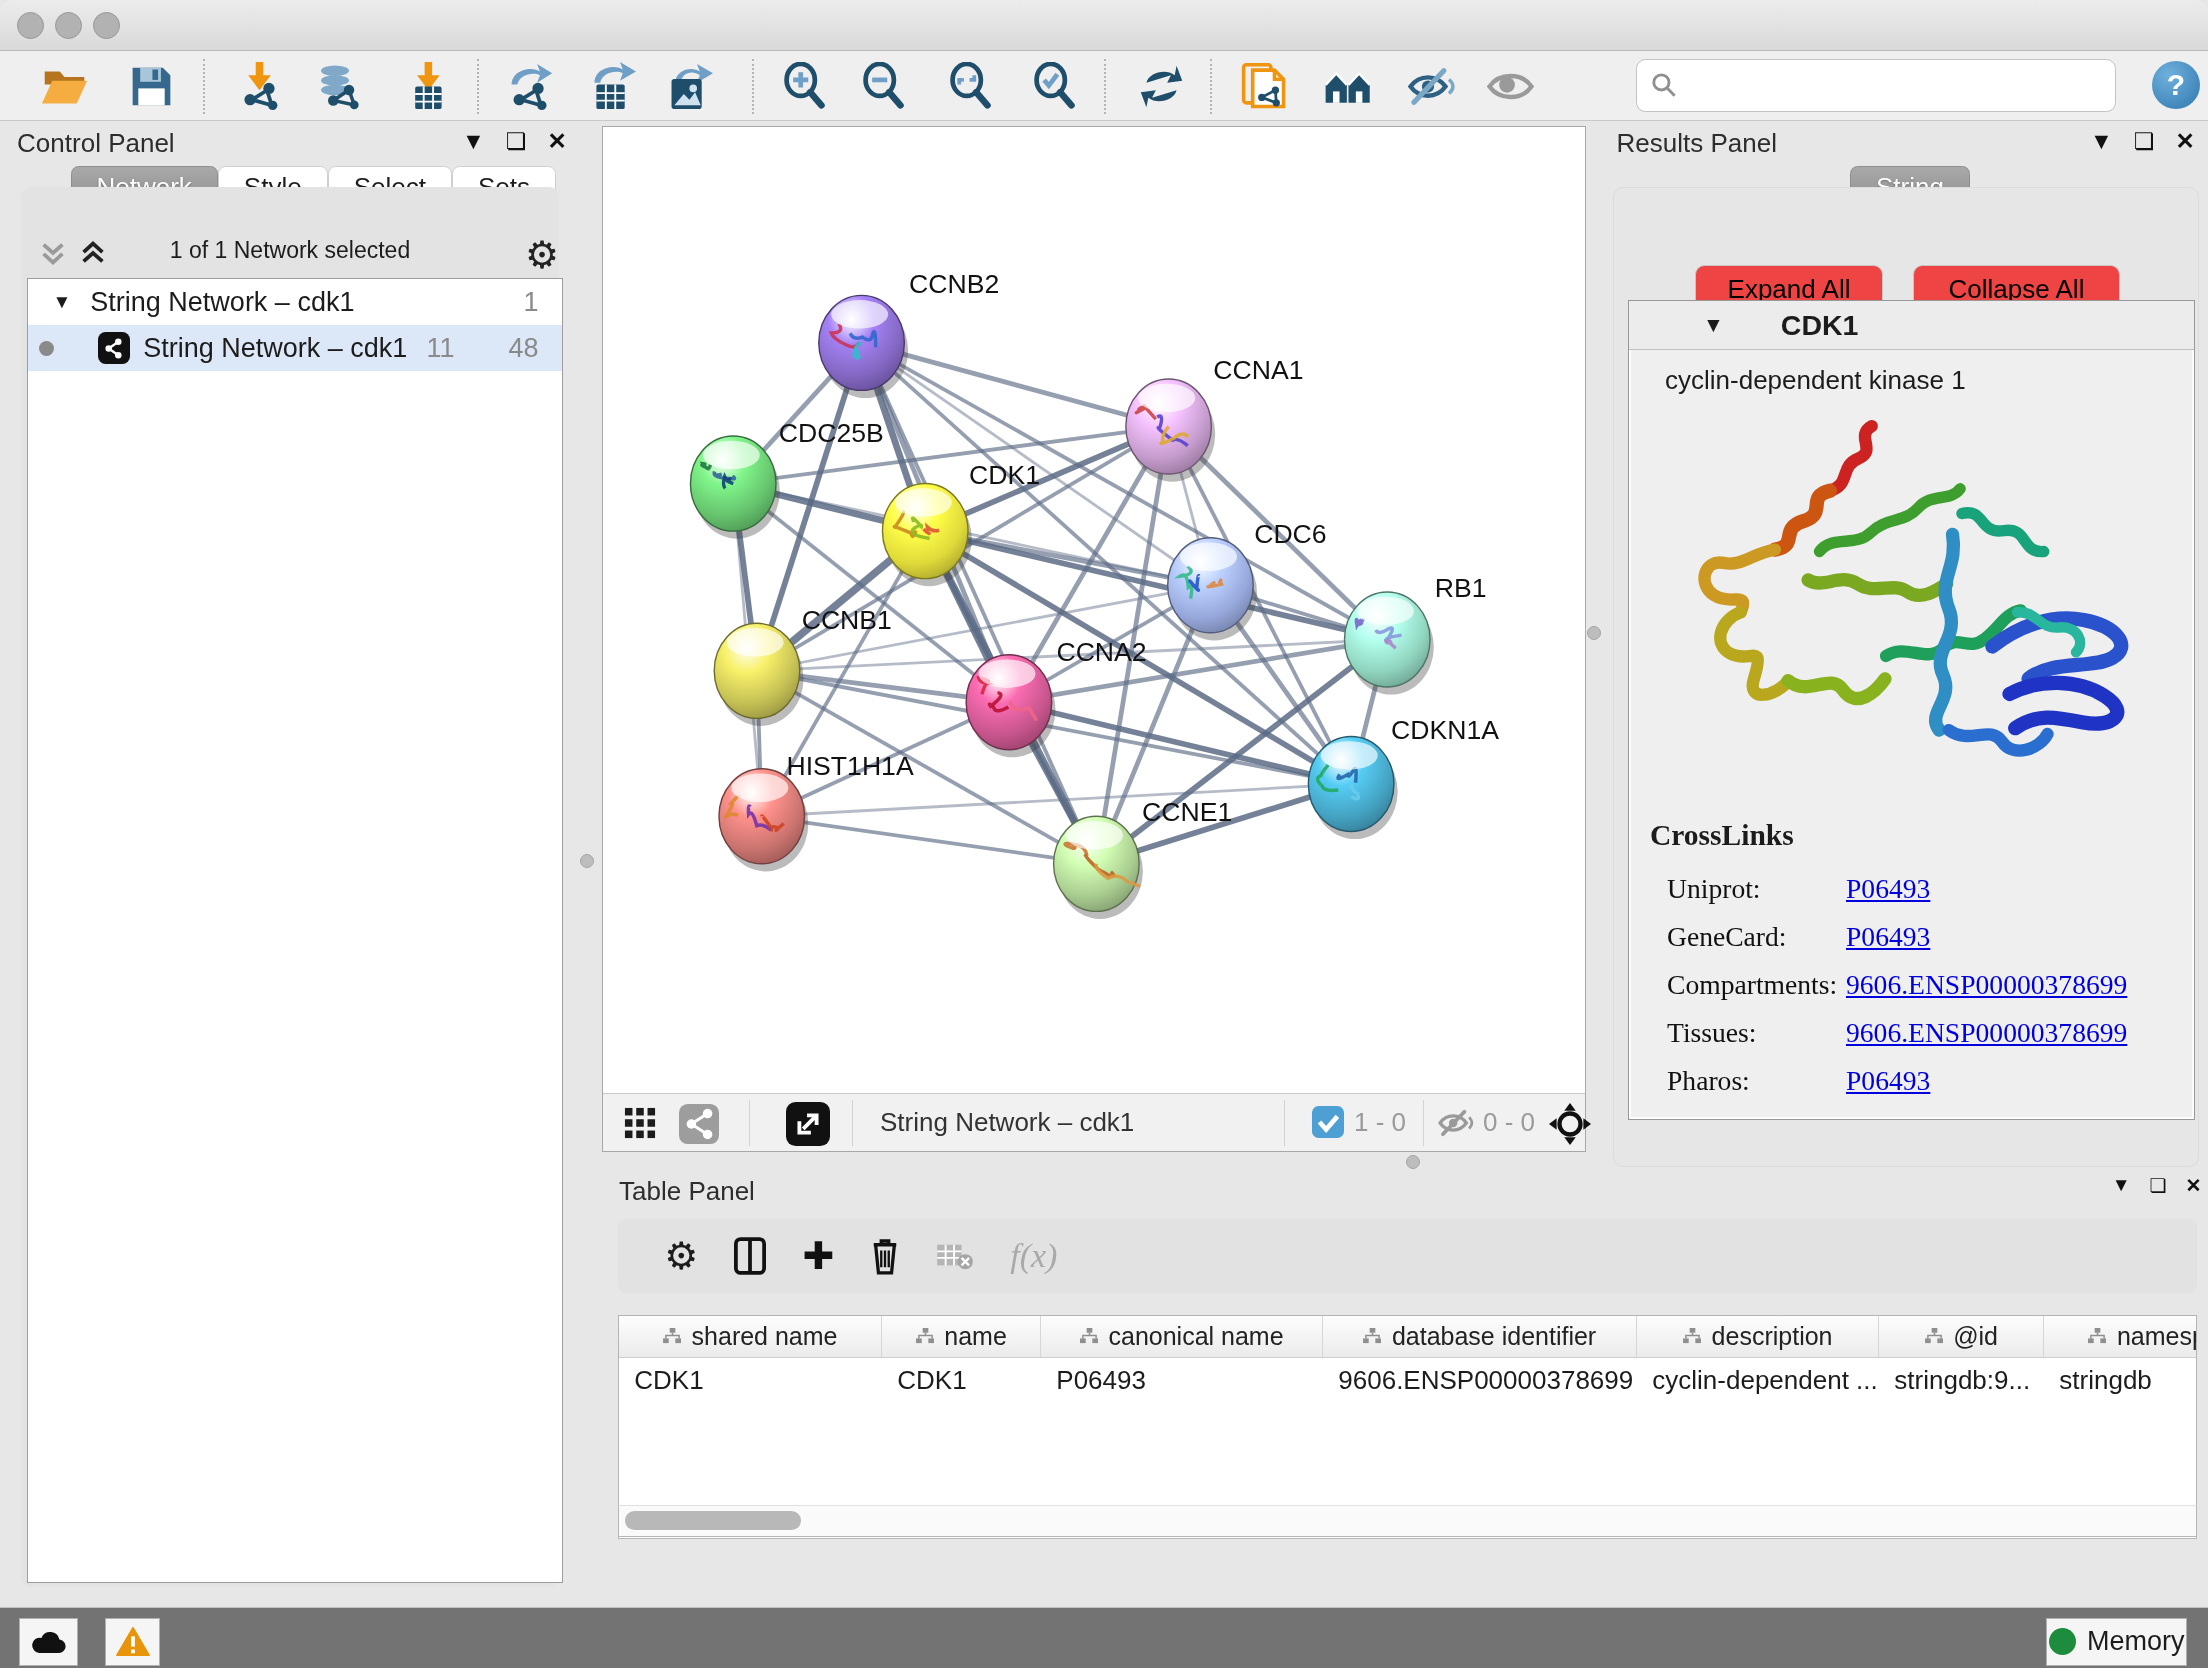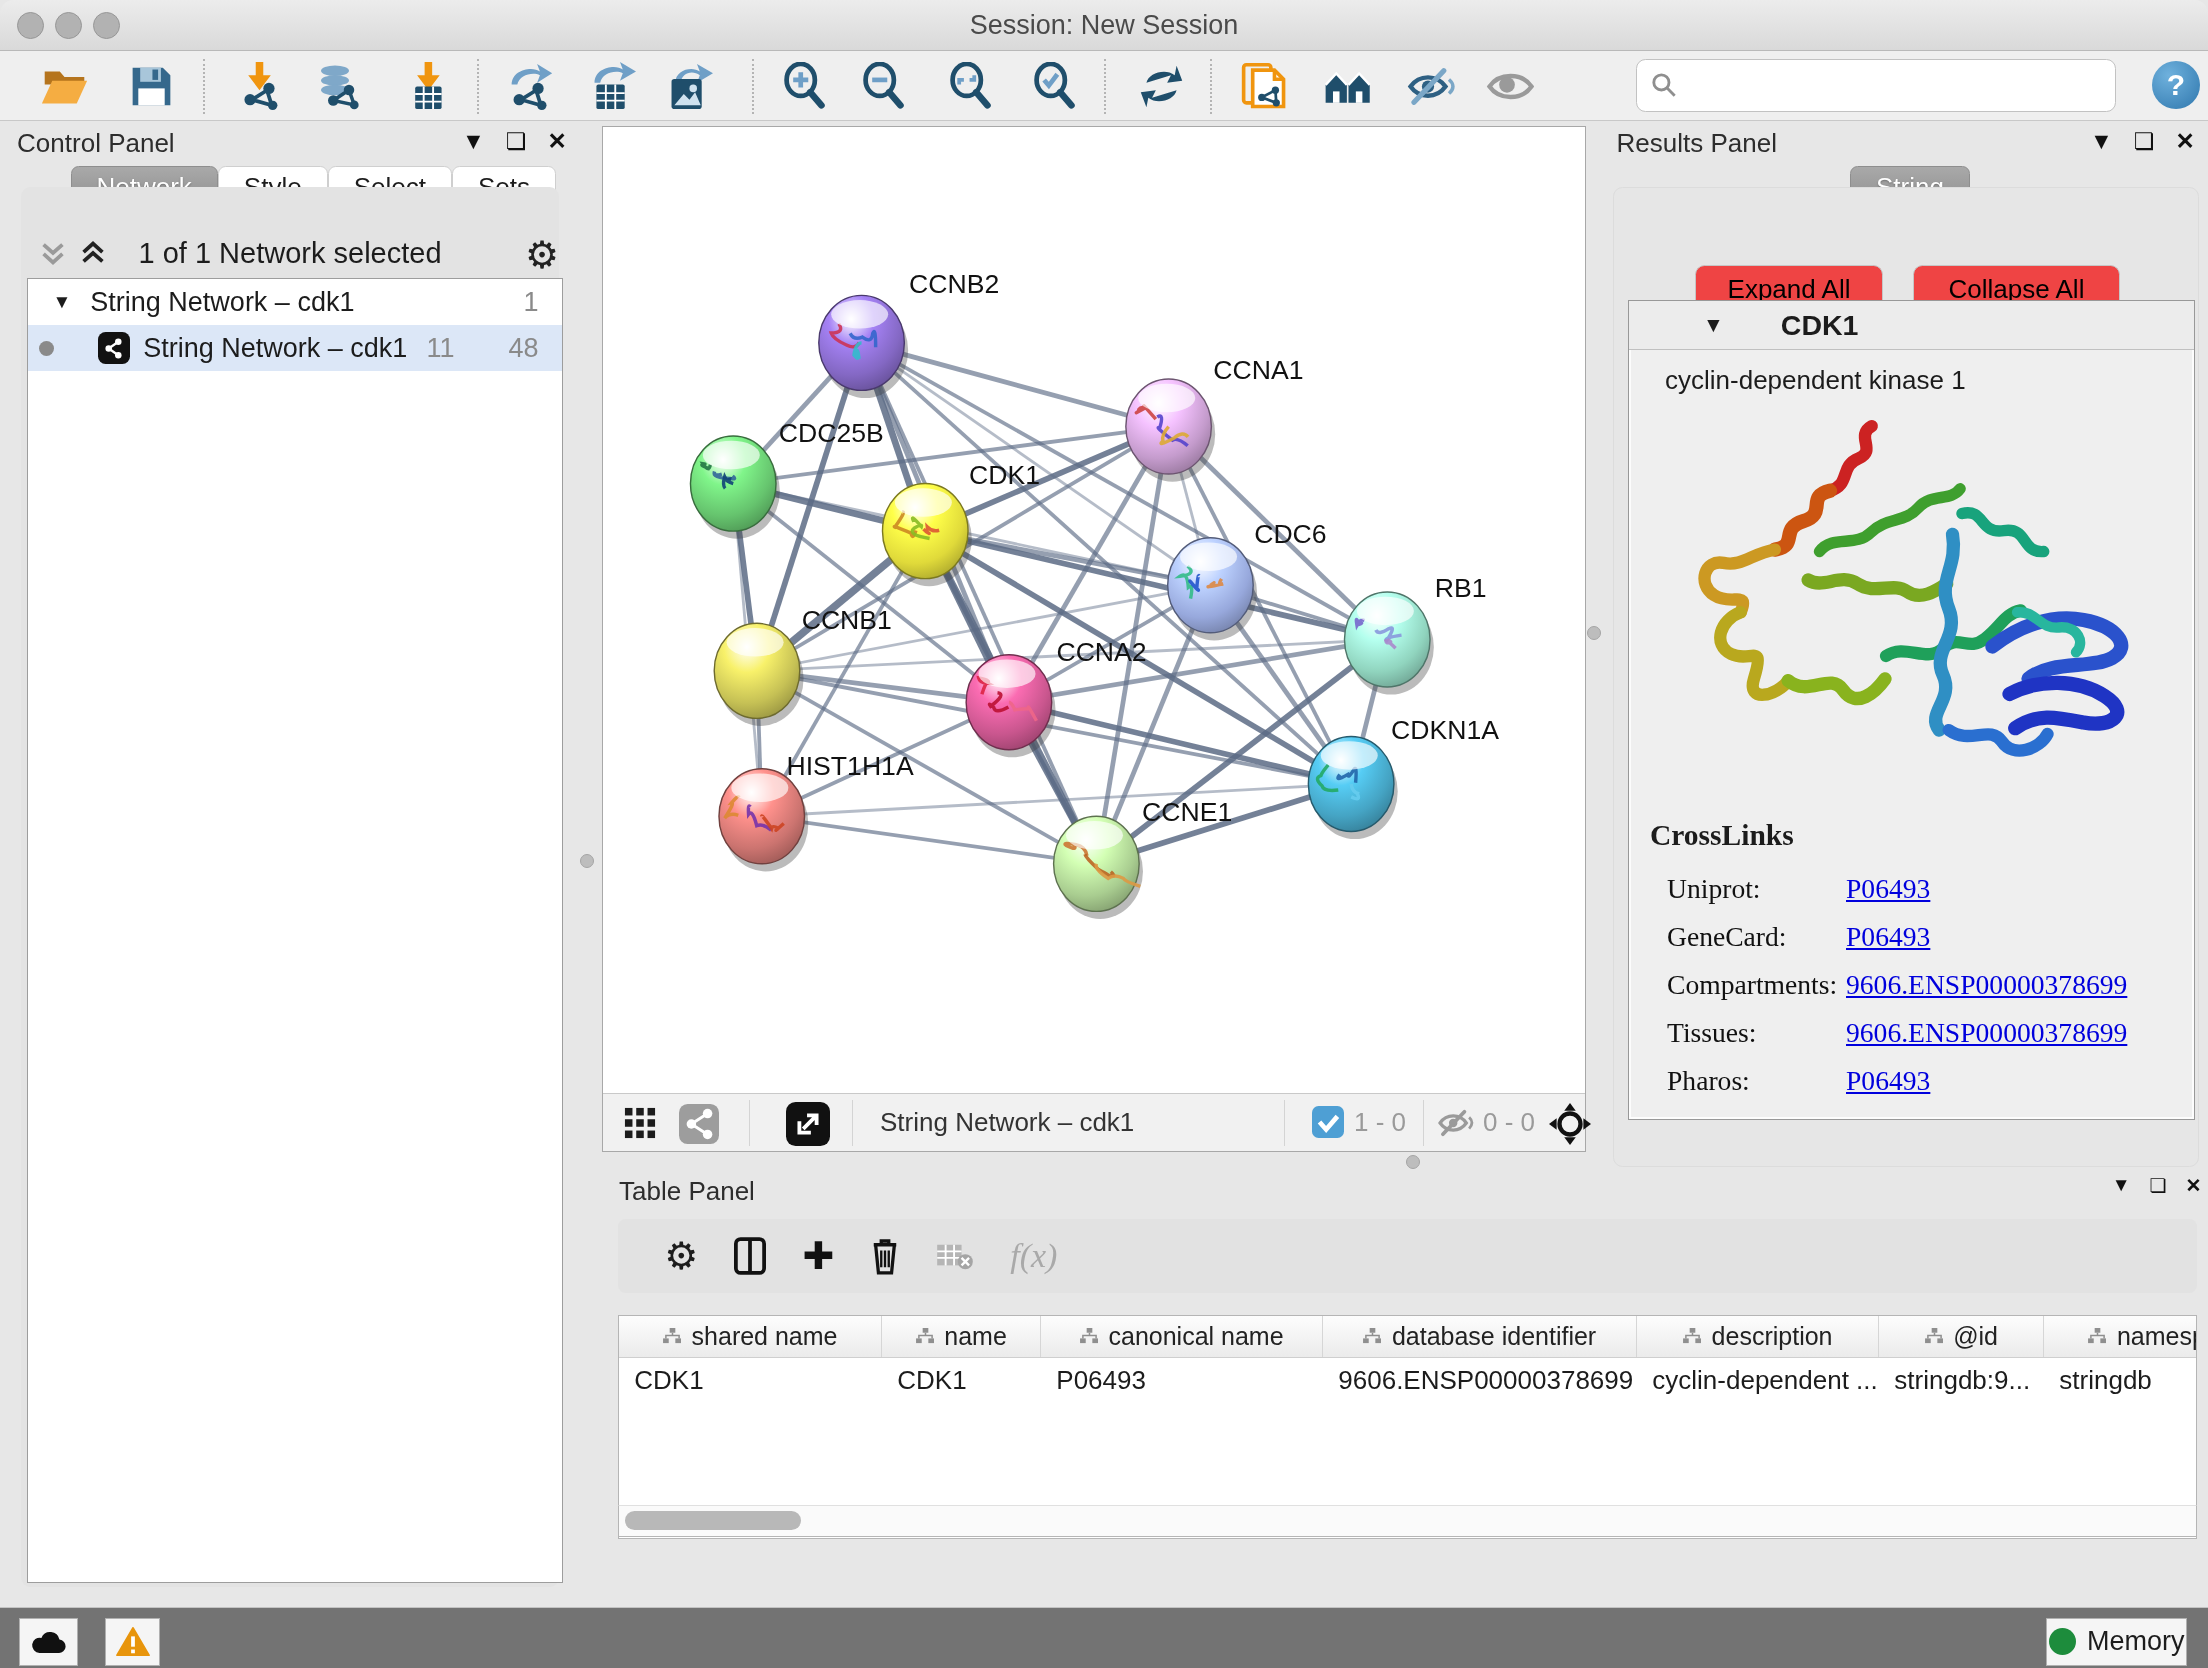--- a/index.html
+++ b/index.html
@@ -49,21 +49,21 @@
   .tabbtn.active { background:linear-gradient(#a9a9a9,#8e8e8e); color:#fff;
     border-color:#8e8e8e; text-shadow:0 1px 1.9px rgba(0,0,0,.3); }
   
   .control-panel { position:absolute; left:9.5px; top:126px; width:561px; height:1464px; }
   .cp-head { position:absolute; left:7.6px; top:1.9px; }
   .cp-ctls { position:absolute; right:3.8px; top:1.9px; display:flex; gap:21px; }
   .cp-tabs { position:absolute; left:61px; top:40px; display:flex; }
   .cp-sub { position:absolute; left:11.4px; top:61px; width:538px; height:1400px;
     background:#e3e3e3; border-radius:9.5px; }
   .cp-statusrow { position:absolute; left:0; top:105px; width:561px; height:42px; }
-  .cp-status { position:absolute; width:100%; text-align:center; top:5.7px; font-size:29px; }
+  .cp-status { position:absolute; width:100%; text-align:center; top:5.7px; font-size:23px; }
   .tree { position:absolute; left:17px; top:152px; width:536px; height:1305px;
     background:#fff; border:1.9px solid #9d9d9d; overflow:hidden; }
   .tree-row { height:46px; display:flex; align-items:center; font-size:27px; position:relative; }
   .tree-row.selected { background:#dce7f7; }
   .tree-count { position:absolute; color:#8a8a8a; font-size:27px; }
   .share-badge { width:32px; height:32px; background:#111; border-radius:7.6px;
     display:flex; align-items:center; justify-content:center; }
   
   .network-view { position:absolute; left:602px; top:126px; width:984px; height:1026px;
     border:1px solid #a8a8a8; background:#fff; }
@@ -135,21 +135,20 @@
   .mem-dot { width:27px; height:27px; border-radius:50%; }
   svg { display:block; }
 </style>
 </head>
 <body>
 
 <div class="titlebar">
   <div class="traffic" style="left:17px"></div>
   <div class="traffic" style="left:55px"></div>
   <div class="traffic" style="left:93px"></div>
-  <div class="window-title">Session: New Session</div>
 </div>
 
 <div class="toolbar">
   <div class="tb-item" style="left:40px">
     <svg width="49" height="49" viewBox="0 0 52 52">
         <path d="M5 10h16l5 6h21v8H5z" fill="#b5741d"></path>
         <path d="M2 44l11-24h37L39 44z" fill="#f5ad42"></path>
       </svg>
   </div>
   <div class="tb-item" style="left:127px">

